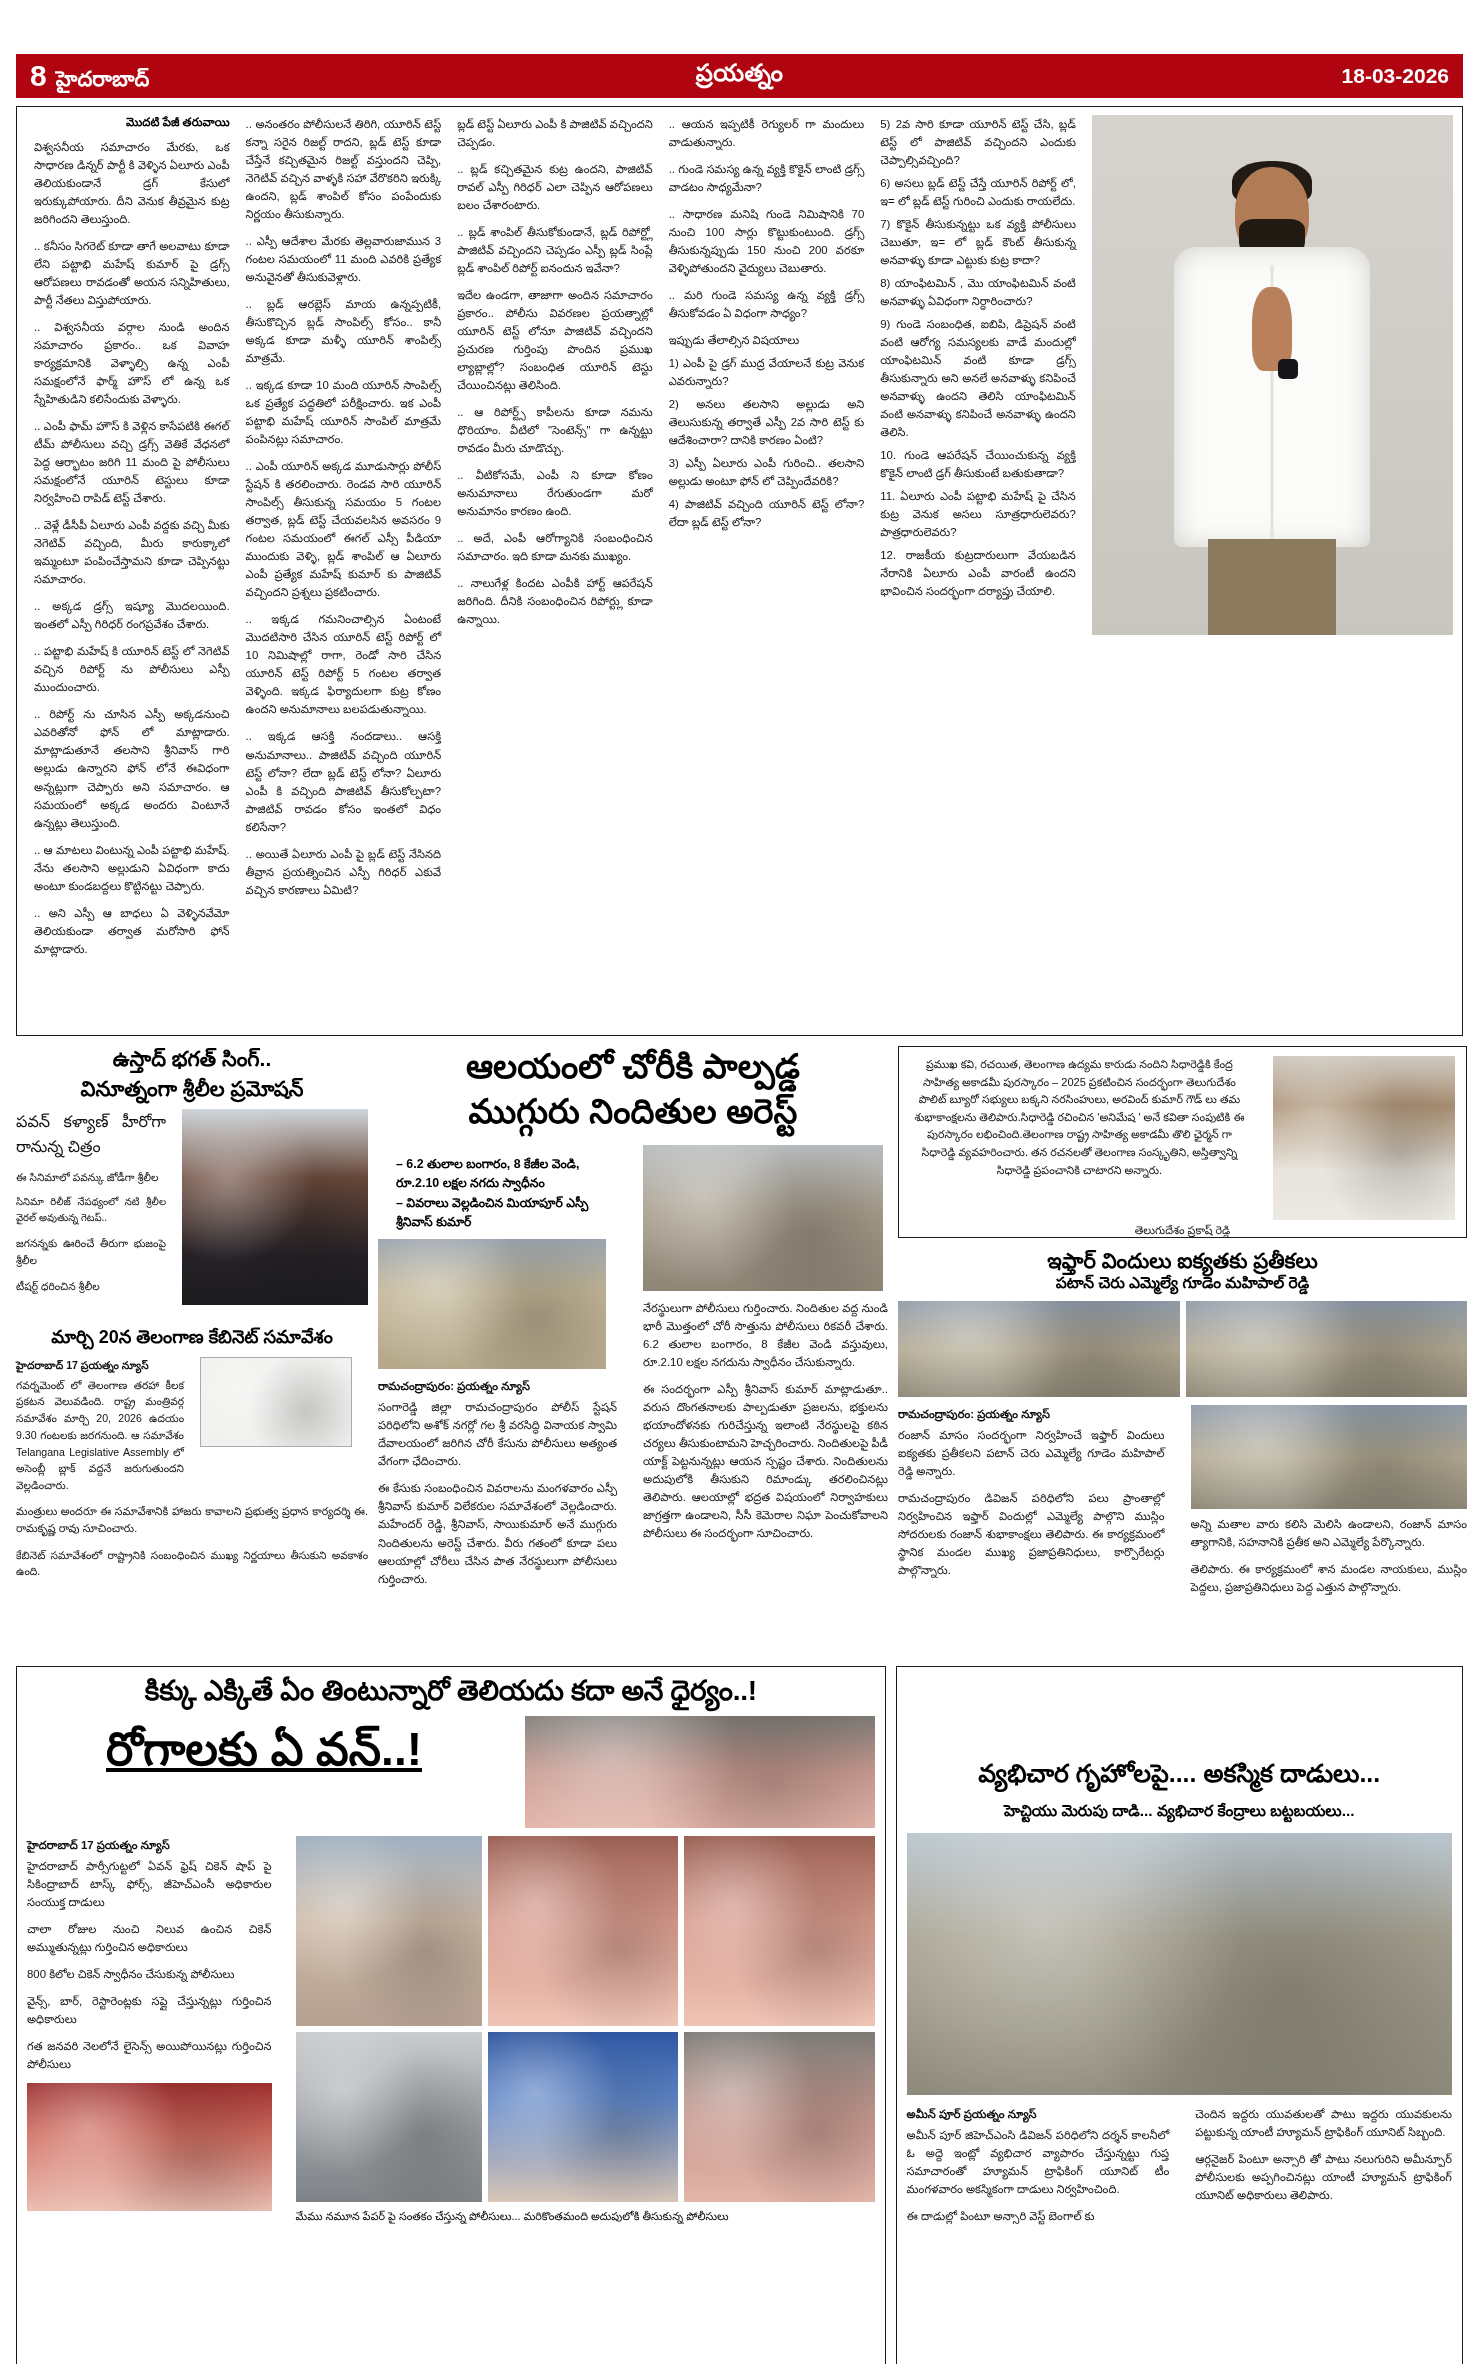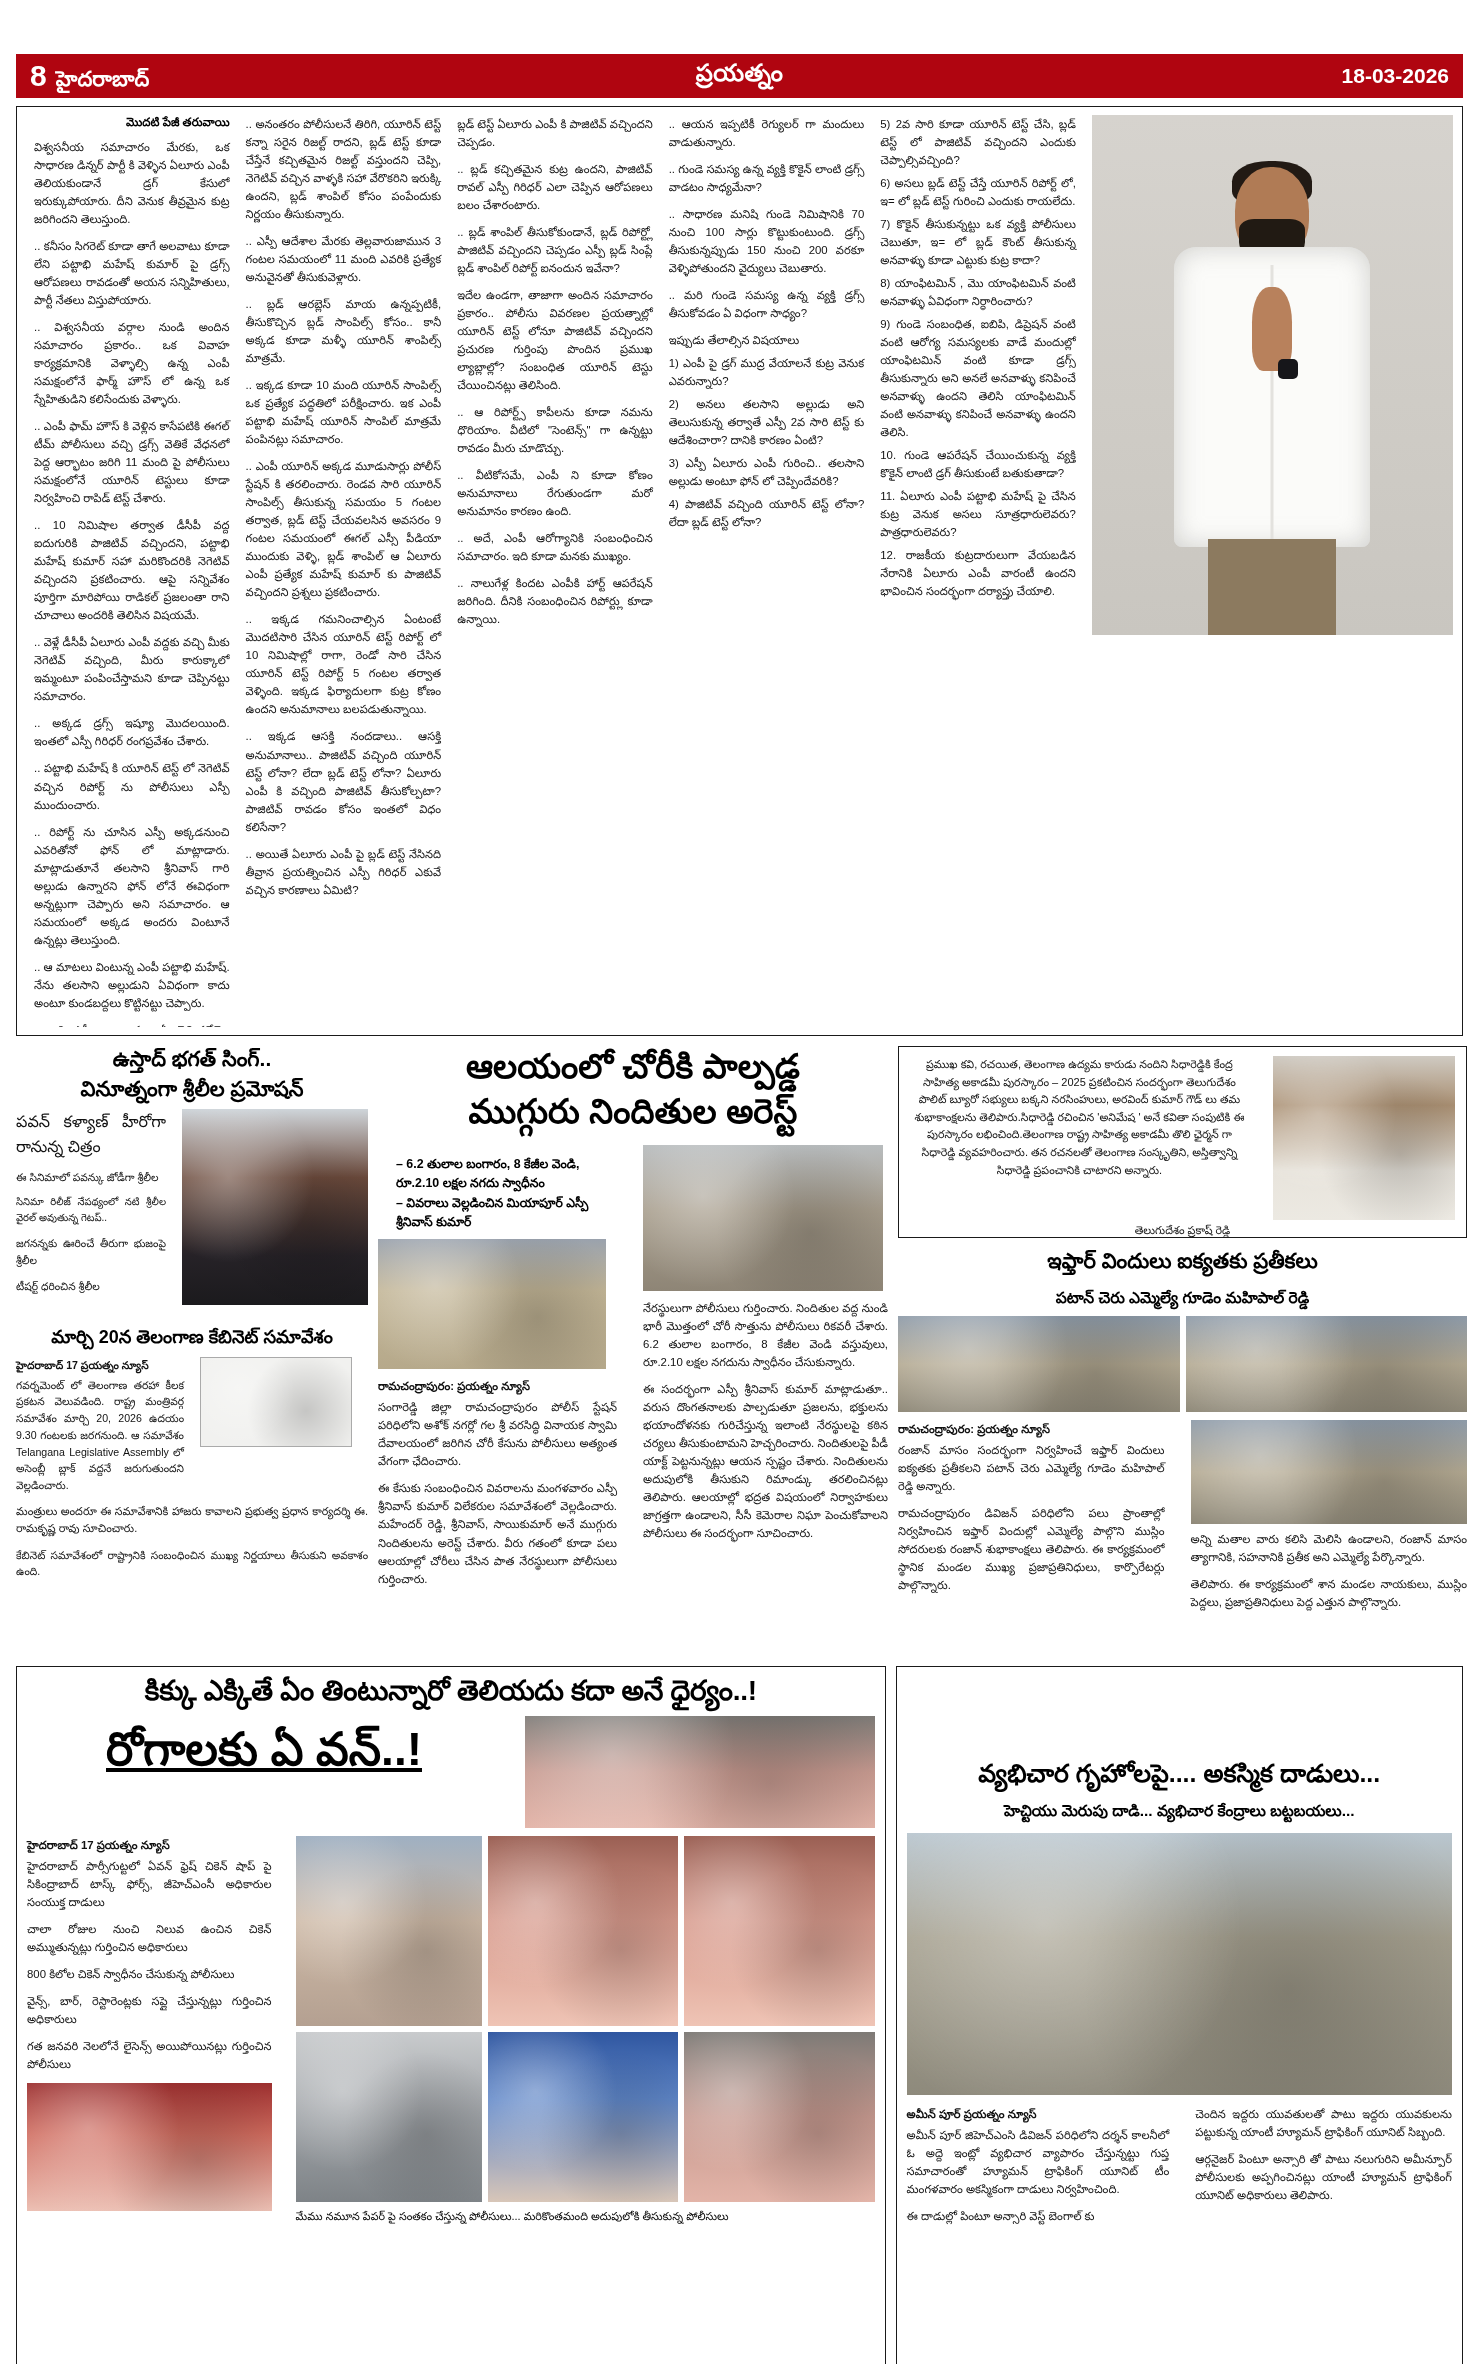--- a/index.html
+++ b/index.html
@@ -238,21 +238,20 @@
   </div>
 
   <div class="top-block">
 
     <div class="col c1">
       <div class="kicker">మొదటి పేజీ తరువాయి</div>
       <p class="body-p">విశ్వసనీయ సమాచారం మేరకు, ఒక సాధారణ డిన్నర్ పార్టీ కి వెళ్ళిన ఏలూరు ఎంపీ తెలియకుండానే డ్రగ్ కేసులో ఇరుక్కుపోయారు. దీని వెనుక తీవ్రమైన కుట్ర జరిగిందని తెలుస్తుంది.</p>
       <p class="body-p">.. కనీసం సిగరెట్ కూడా తాగే అలవాటు కూడా లేని పట్టాభి మహేష్ కుమార్ పై డ్రగ్స్ ఆరోపణలు రావడంతో అయన సన్నిహితులు, పార్టీ నేతలు విస్తుపోయారు.</p>
       <p class="body-p">.. విశ్వసనీయ వర్గాల నుండి అందిన సమాచారం ప్రకారం.. ఒక వివాహ కార్యక్రమానికి వెళ్ళాల్సి ఉన్న ఎంపీ సమక్షంలోనే ఫార్మ్ హౌస్ లో ఉన్న ఒక స్నేహితుడిని కలిసేందుకు వెళ్ళారు.</p>
       <p class="body-p">.. ఎంపీ ఫామ్ హౌస్ కి వెళ్లిన కాసేపటికి ఈగల్ టీమ్ పోలీసులు వచ్చి డ్రగ్స్ వెతికే వేధనలో పెద్ద ఆర్భాటం జరిగి 11 మంది పై పోలీసులు సమక్షంలోనే యూరిన్ టెస్టులు కూడా నిర్వహించి రాపిడ్ టెస్ట్ చేశారు.</p>
-      <p class="body-p">.. 10 నిమిషాల తర్వాత డీసీపీ వద్ద ఐదుగురికి పాజిటివ్ వచ్చిందని, పట్టాభి మహేష్ కుమార్ సహా మరికొందరికి నెగెటివ్ వచ్చిందని ప్రకటించారు. ఆపై సన్నివేశం పూర్తిగా మారిపోయి రాడికల్ ప్రజలంతా రాని చూచాలు అందరికి తెలిసిన విషయమే.</p>
       <p class="body-p">.. వెళ్లే డీసీపీ ఏలూరు ఎంపీ వద్దకు వచ్చి మీకు నెగెటివ్ వచ్చింది, మీరు కారుక్కాలో ఇమ్మంటూ పంపించేస్తామని కూడా చెప్పినట్టు సమాచారం.</p>
       <p class="body-p">.. అక్కడ డ్రగ్స్ ఇష్యూ మొదలయింది. ఇంతలో ఎస్పీ గిరిధర్ రంగప్రవేశం చేశారు.</p>
       <p class="body-p">.. పట్టాభి మహేష్ కి యూరిన్ టెస్ట్ లో నెగెటివ్ వచ్చిన రిపోర్ట్ ను పోలీసులు ఎస్పీ ముందుంచారు.</p>
       <p class="body-p">.. రిపోర్ట్ ను చూసిన ఎస్పీ అక్కడనుంచి ఎవరితోనో ఫోన్ లో మాట్లాడారు. మాట్లాడుతూనే తలసాని శ్రీనివాస్ గారి అల్లుడు ఉన్నారని ఫోన్ లోనే ఈవిధంగా అన్నట్లుగా చెప్పారు అని సమాచారం. ఆ సమయంలో అక్కడ అందరు వింటూనే ఉన్నట్లు తెలుస్తుంది.</p>
       <p class="body-p">.. ఆ మాటలు వింటున్న ఎంపీ పట్టాభి మహేష్. నేను తలసాని అల్లుడుని ఏవిధంగా కాదు అంటూ కుండబద్దలు కొట్టినట్టు చెప్పారు.</p>
       <p class="body-p">.. అని ఎస్పీ ఆ బాధలు ఏ వెళ్ళినవేమో తెలియకుండా తర్వాత మరోసారి ఫోన్ మాట్లాడారు.</p>
     </div>
 
     <div class="col c2">
       <p class="body-p">.. అనంతరం పోలీసులనే తిరిగి, యూరిన్ టెస్ట్ కన్నా సరైన రిజల్ట్ రాదని, బ్లడ్ టెస్ట్ కూడా చేస్తేనే కచ్చితమైన రిజల్ట్ వస్తుందని చెప్పి, నెగెటివ్ వచ్చిన వాళ్ళకి సహా వేరొకరిని ఇరుక్కి ఉందని, బ్లడ్ శాంపిల్ కోసం పంపేందుకు నిర్ణయం తీసుకున్నారు.</p>
@@ -377,21 +376,21 @@
           <div style="width:346px;">
             <p class="body-p" style="text-align:center;font-size:11px;line-height:1.6;">ప్రముఖ కవి, రచయిత, తెలంగాణ ఉద్యమ కారుడు నందిని సిధారెడ్డికి కేంద్ర సాహిత్య అకాడమీ పురస్కారం – 2025 ప్రకటించిన సందర్భంగా తెలుగుదేశం పొలిట్ బ్యూరో సభ్యులు బక్కని నరసింహులు, అరవింద్ కుమార్ గౌడ్ లు తమ శుభాకాంక్షలను తెలిపారు.సిధారెడ్డి రచించిన 'అనిమేష ' అనే కవితా సంపుటికి ఈ పురస్కారం లభించింది.తెలంగాణ రాష్ట్ర సాహిత్య అకాడమీ తొలి ఛైర్మన్ గా సిధారెడ్డి వ్యవహరించారు. తన రచనలతో తెలంగాణ సంస్కృతిని, అస్తిత్వాన్ని సిధారెడ్డి ప్రపంచానికి చాటారని అన్నారు.</p>
           </div>
           <div class="imgph portrait-sm" style="width:186px;height:164px;margin-left:8px;background:linear-gradient(180deg,#cfcac2 0%,#a98f72 30%,#e8e4dc 70%,#ece9e2 100%);"></div>
         </div>
         <p class="body-p" style="text-align:center;font-size:11px;margin-top:2px;">తెలుగుదేశం ప్రకాష్ రెడ్డి</p>
       </div>
 
       <div style="margin-top:10px;">
         <div class="hl-center hl-22">ఇఫ్తార్ విందులు ఐక్యతకు ప్రతీకలు</div>
-        <div class="hl-center hl-16" style="margin-top:15px;">పటాన్ చెరు ఎమ్మెల్యే గూడెం మహిపాల్ రెడ్డి</div>
+        <div class="hl-center hl-16" style="margin-top:0;">పటాన్ చెరు ఎమ్మెల్యే గూడెం మహిపాల్ రెడ్డి</div>
 
         <div class="grid-photos" style="grid-template-columns:1fr 1fr;margin-top:8px;">
           <div class="imgph crowd" style="height:96px;"></div>
           <div class="imgph crowd" style="height:96px;"></div>
         </div>
 
         <div class="nowrapflex" style="margin-top:8px;">
           <div style="width:268px;">
             <p class="body-p lead" style="margin-bottom:3px;">రామచంద్రాపురం: ప్రయత్నం న్యూస్</p>
             <p class="body-p">రంజాన్ మాసం సందర్భంగా నిర్వహించే ఇఫ్తార్ విందులు ఐక్యతకు ప్రతీకలని పటాన్ చెరు ఎమ్మెల్యే గూడెం మహిపాల్ రెడ్డి అన్నారు.</p>

